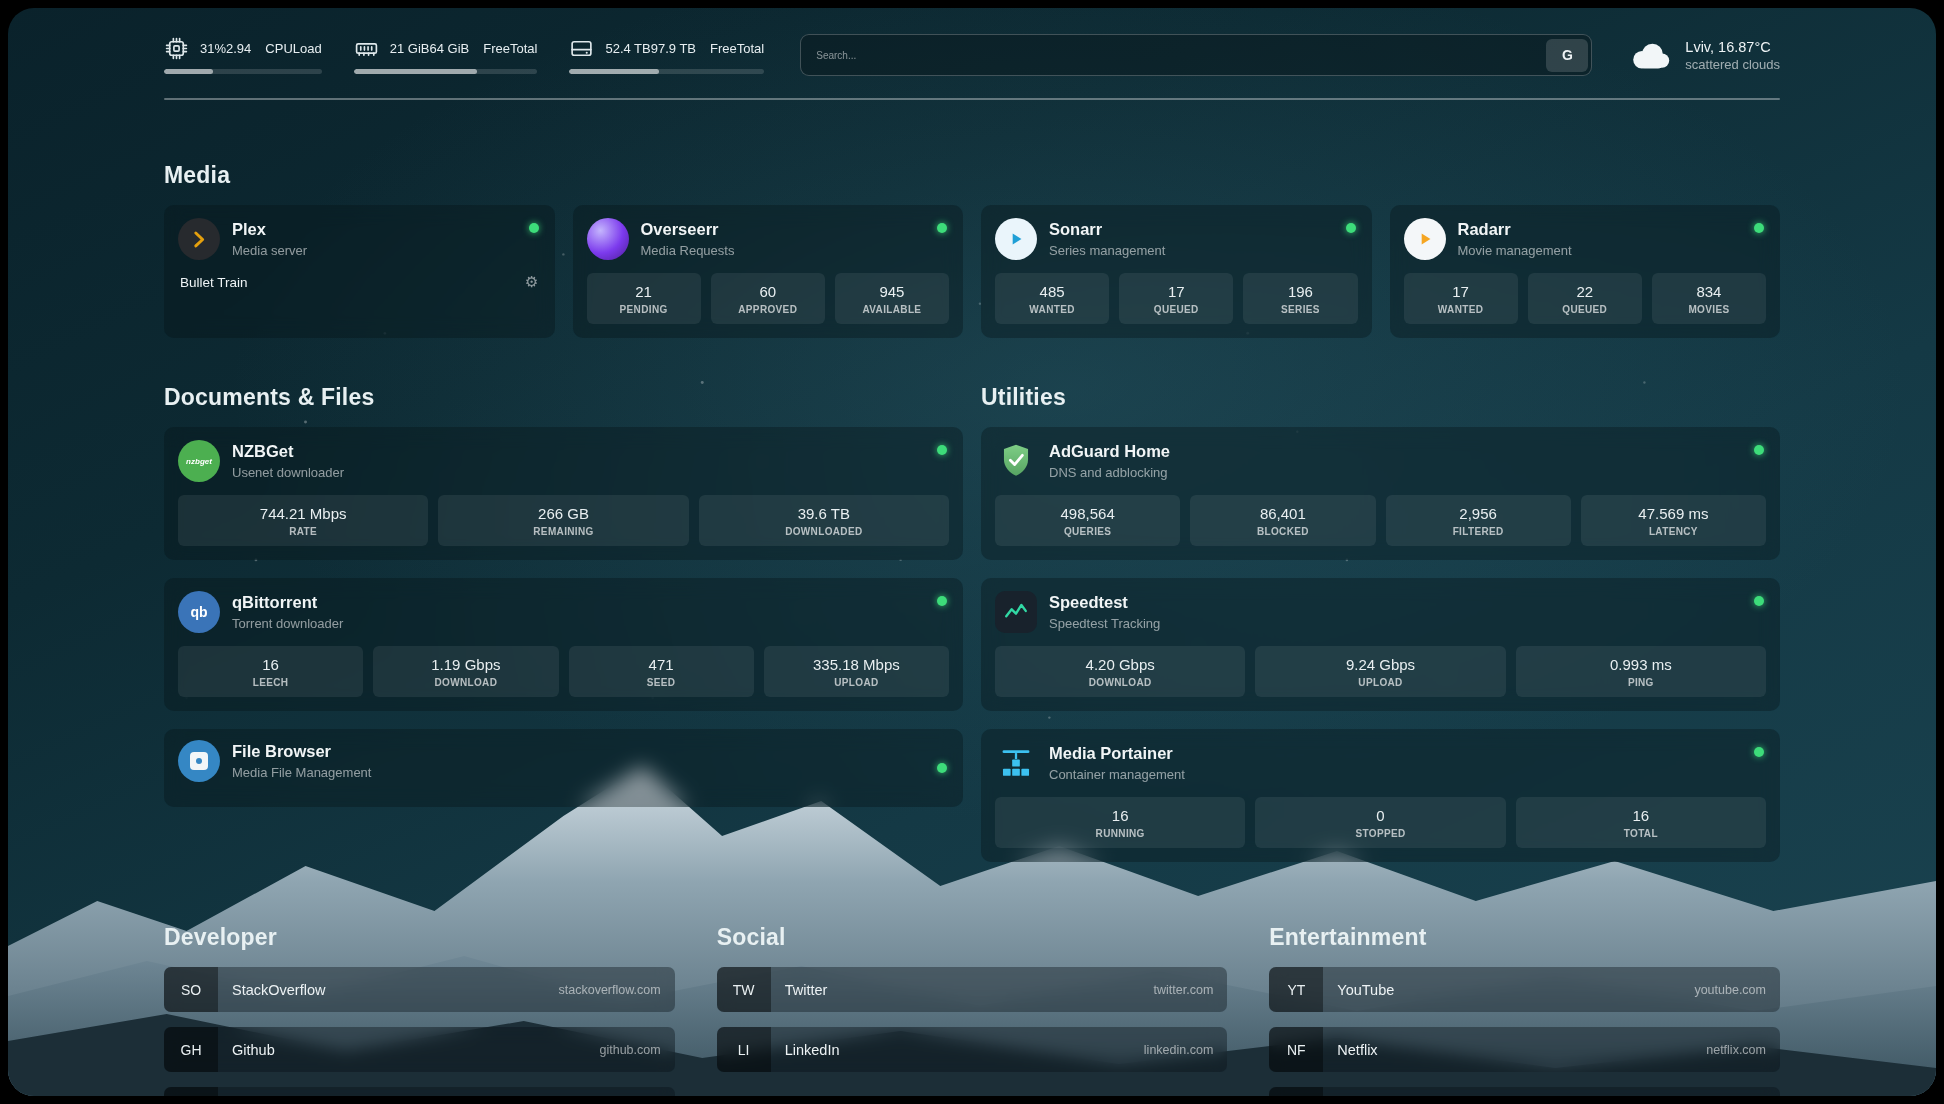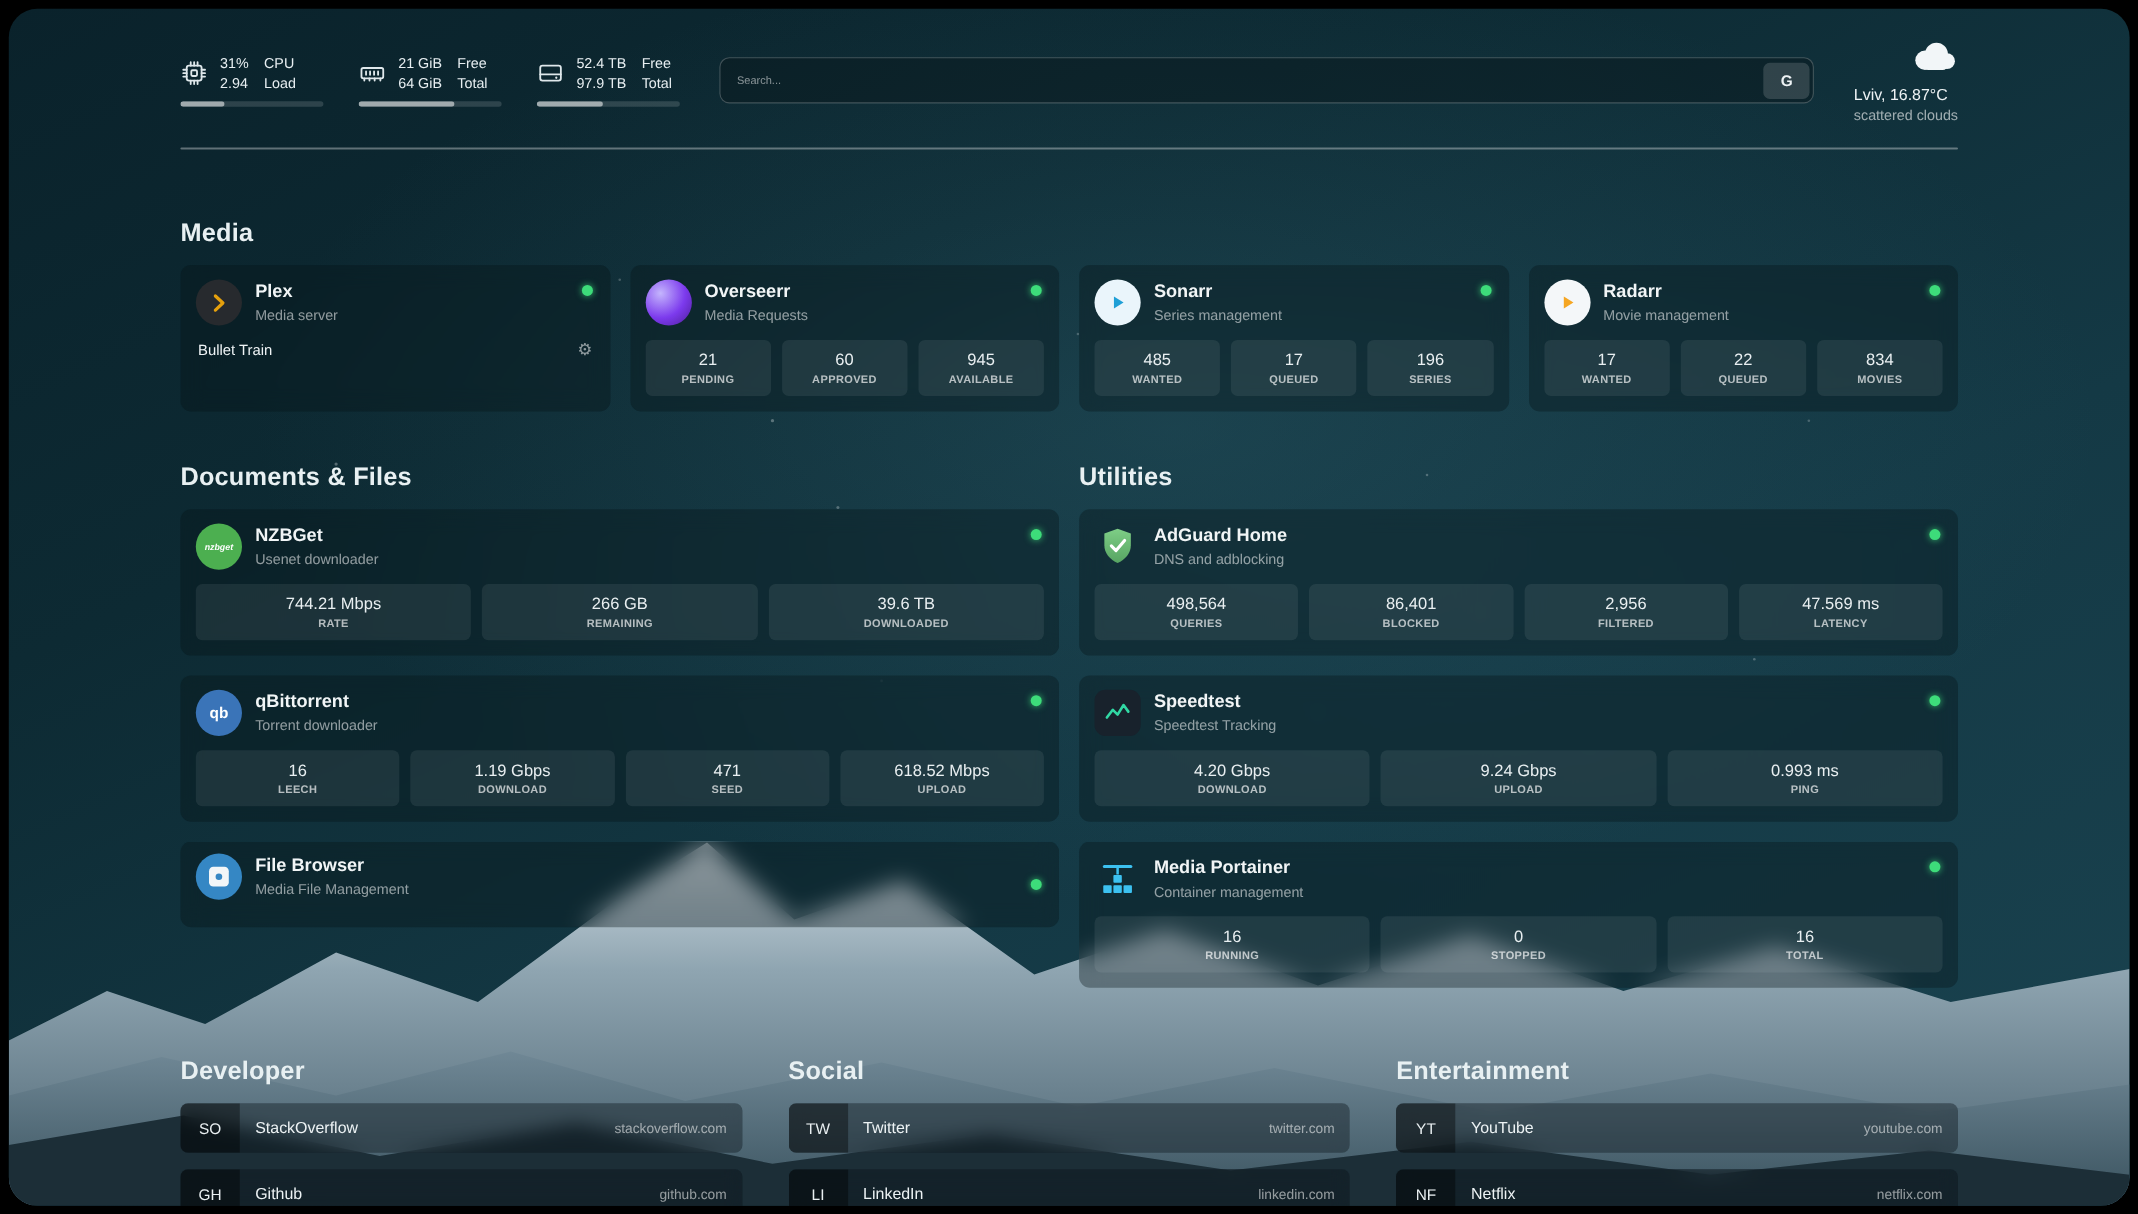--- a/index.html
+++ b/index.html
@@ -14,33 +14,33 @@
   .bg-specks { position:absolute; inset:0; width:100%; height:100%; }
   .content { position:relative; z-index:2; padding:0 156px; }
 
   
   .topbar { display:flex; align-items:center; gap:36px; margin-top:26px; }
   .resources { display:flex; gap:32px; }
   .resource { display:flex; flex-direction:column; gap:8px; min-width:130px; }
   .res-row { display:flex; align-items:center; gap:11px; }
   .res-icon svg { width:25px; height:25px; display:block; }
   .res-cols { display:flex; gap:14px; }
-  .res-col { display:flex; flex-direction:column; font-size:13px; line-height:1.35; color:#e7eef1; }
+  .res-col { display:flex; flex-direction:row; font-size:13px; line-height:1.35; color:#e7eef1; }
   .res-bar { height:5px; border-radius:3px; background:rgba(255,255,255,.14); overflow:hidden; }
   .res-bar i { display:block; height:100%; background:rgba(255,255,255,.55); border-radius:3px; }
 
   .search { flex:1; display:flex; align-items:center; height:42px;
     background:rgba(9,22,27,.45); border:1.5px solid rgba(255,255,255,.22); border-radius:9px; padding:3px; }
   .search input { flex:1; background:transparent; border:none; outline:none; color:#e9eef0;
     font-size:10px; padding:0 12px; font-family:inherit; }
   .search input::placeholder { color:rgba(255,255,255,.5); }
   .provider { width:42px; height:33px; border:none; border-radius:6px; background:rgba(255,255,255,.15);
     color:#eef3f5; font-size:14px; font-weight:600; cursor:pointer; font-family:inherit; }
 
-  .weather { display:flex; align-items:flex-end; gap:13px;flex-direction:column; }
+  .weather { display:flex; align-items:center; gap:13px; }
   .cloud svg { width:44px; height:32px; display:block; }
   .w-loc { font-size:14.5px; color:#eef3f5; }
   .w-cond { font-size:13px; color:rgba(255,255,255,.6); margin-top:2px; }
 
   .divider { margin-top:22px; height:2px; background:rgba(255,255,255,.35); border-radius:1px; }
 
   
   h2.sec { font-size:23px; font-weight:600; color:#e8f0f2; margin:0 0 16px; letter-spacing:.2px; }
   .media-section { margin-top:62px; }
   .grid4 { display:grid; grid-template-columns:repeat(4,1fr); gap:18px; }
@@ -416,21 +416,21 @@
                 </div>
                 <div class="stat">
                   <div class="stat-value">1.19 Gbps</div>
                   <div class="stat-label">DOWNLOAD</div>
                 </div>
                 <div class="stat">
                   <div class="stat-value">471</div>
                   <div class="stat-label">SEED</div>
                 </div>
                 <div class="stat">
-                  <div class="stat-value">618.52 Mbps</div>
+                  <div class="stat-value">335.18 Mbps</div>
                   <div class="stat-label">UPLOAD</div>
                 </div>
               </div>
           </div>
 
           <div class="card slim">
             <span class="dot"></span>
             <div class="card-head">
               <span class="app-icon icon-filebrowser">
                   <span class="fb-disc"></span>

